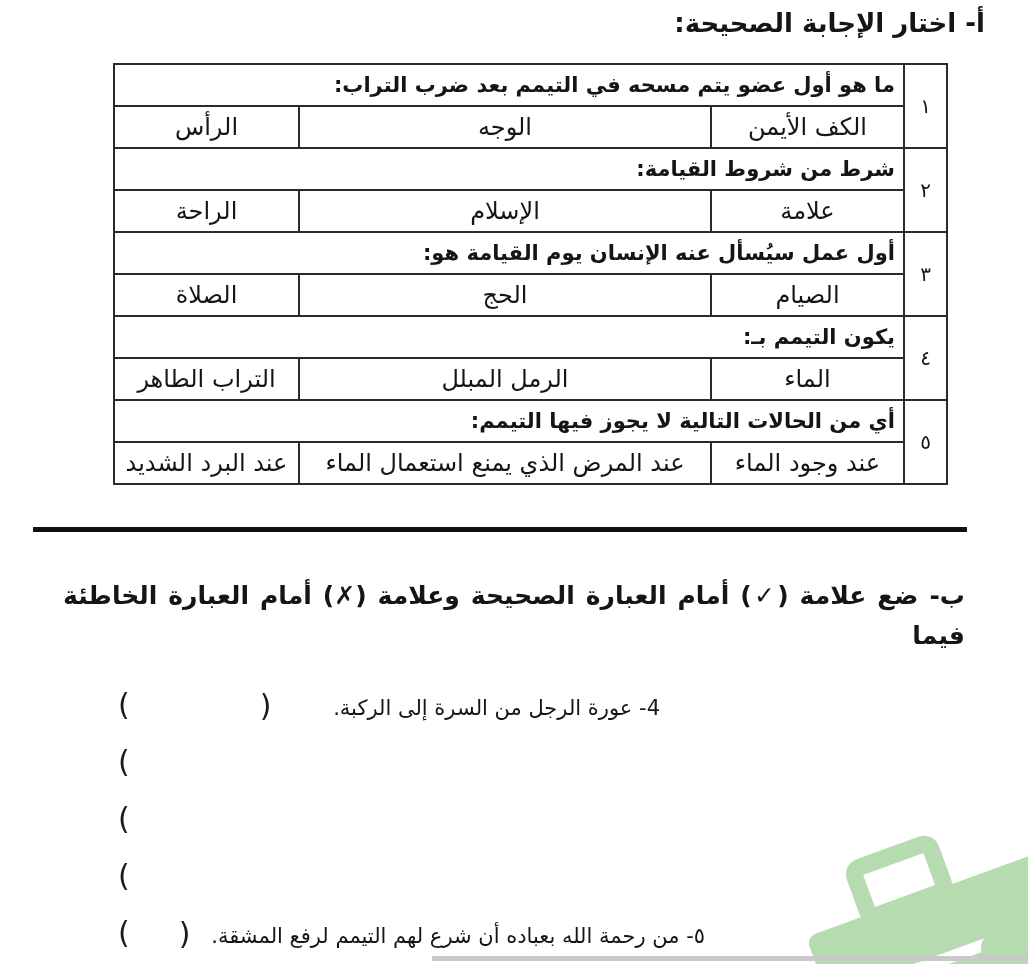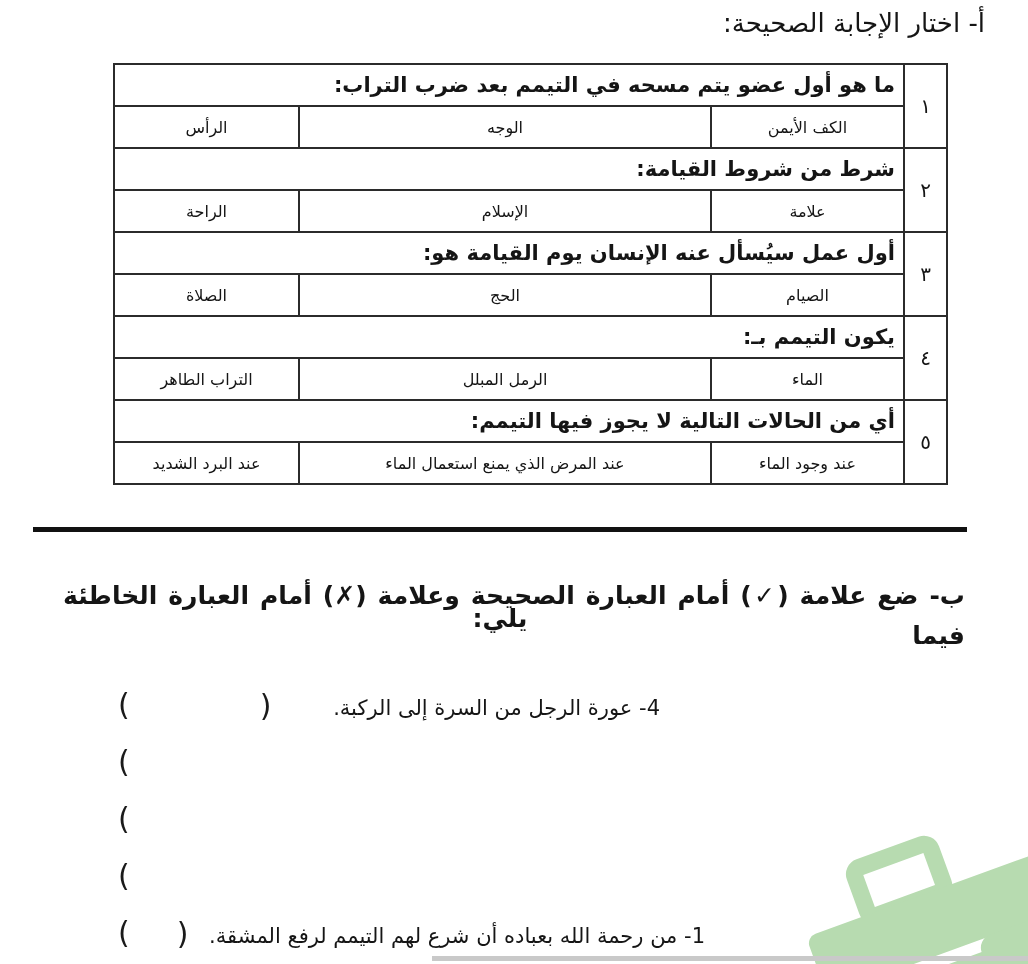--- a/index.html
+++ b/index.html
@@ -3,31 +3,31 @@
 <meta charset="utf-8">
 <style>
   html,body{margin:0;padding:0;background:#ffffff;}
   .page{
     position:relative;width:1028px;height:964px;background:#ffffff;overflow:hidden;
     font-family:"DejaVu Sans",sans-serif;color:#151515;
   }
   
   .heading-a{
     position:absolute;top:8px;right:43px;direction:rtl;
-    font-size:26px;font-weight:normal;white-space:nowrap;
+    font-size:26px;font-weight:bold;white-space:nowrap;
   }
   
   table.mcq{
     position:absolute;left:113px;top:63px;width:833px;
     border-collapse:collapse;direction:rtl;table-layout:fixed;
   }
   table.mcq td{border:2px solid #2b2b2b;vertical-align:middle;overflow:hidden;}
   td.num{height:40px;text-align:center;font-size:20px;}
   td.qcell{height:40px;font-weight:bold;font-size:21px;padding:0 8px;white-space:nowrap;}
-  td.opt{height:40px;text-align:center;font-size:16px;white-space:nowrap;padding:0 4px;}
+  td.opt{height:40px;text-align:center;font-size:24px;white-space:nowrap;padding:0 4px;}
   
   .divider{position:absolute;left:33px;top:527px;width:934px;height:5px;background:#111;}
   
   .heading-b1{
     position:absolute;left:63px;top:576px;width:902px;direction:rtl;
     font-size:25px;font-weight:bold;line-height:40px;
     text-align:justify;text-align-last:justify;
   }
   .heading-b2{
     position:absolute;left:420px;top:604px;width:160px;direction:rtl;
@@ -141,42 +141,41 @@
         <td class="opt">عند وجود الماء</td>
         <td class="opt">عند المرض الذي يمنع استعمال الماء</td>
         <td class="opt">عند البرد الشديد</td>
       </tr>
     </tbody>
   </table>
 
   <div class="divider"></div>
 
   <div class="heading-b1">ب- ضع علامة (✓) أمام العبارة الصحيحة وعلامة (✗) أمام العبارة الخاطئة فيما</div>
-  <div class="heading-b2">يلي:</div>
 
   <div class="stmts">
     <div class="stmt">
       <span class="stmt-text">
         <span>4- عورة الرجل من السرة إلى الركبة.</span>
         <span class="paren paren-close">)</span>
       </span>
       <span class="paren paren-open">(</span>
     </div>
     <div class="stmt">
       <span class="paren paren-open">(</span>
     </div>
     <div class="stmt">
       <span class="paren paren-open">(</span>
     </div>
     <div class="stmt">
       <span class="paren paren-open">(</span>
     </div>
     <div class="stmt">
       <span class="stmt-text">
-        <span>1- من رحمة الله بعباده أن شرع لهم التيمم لرفع المشقة.</span>
+        <span>٥- من رحمة الله بعباده أن شرع لهم التيمم لرفع المشقة.</span>
         <span class="paren paren-close">)</span>
       </span>
       <span class="paren paren-open">(</span>
     </div>
   </div>
 
   <div class="bottom-line"></div>
 
 </div>
 

